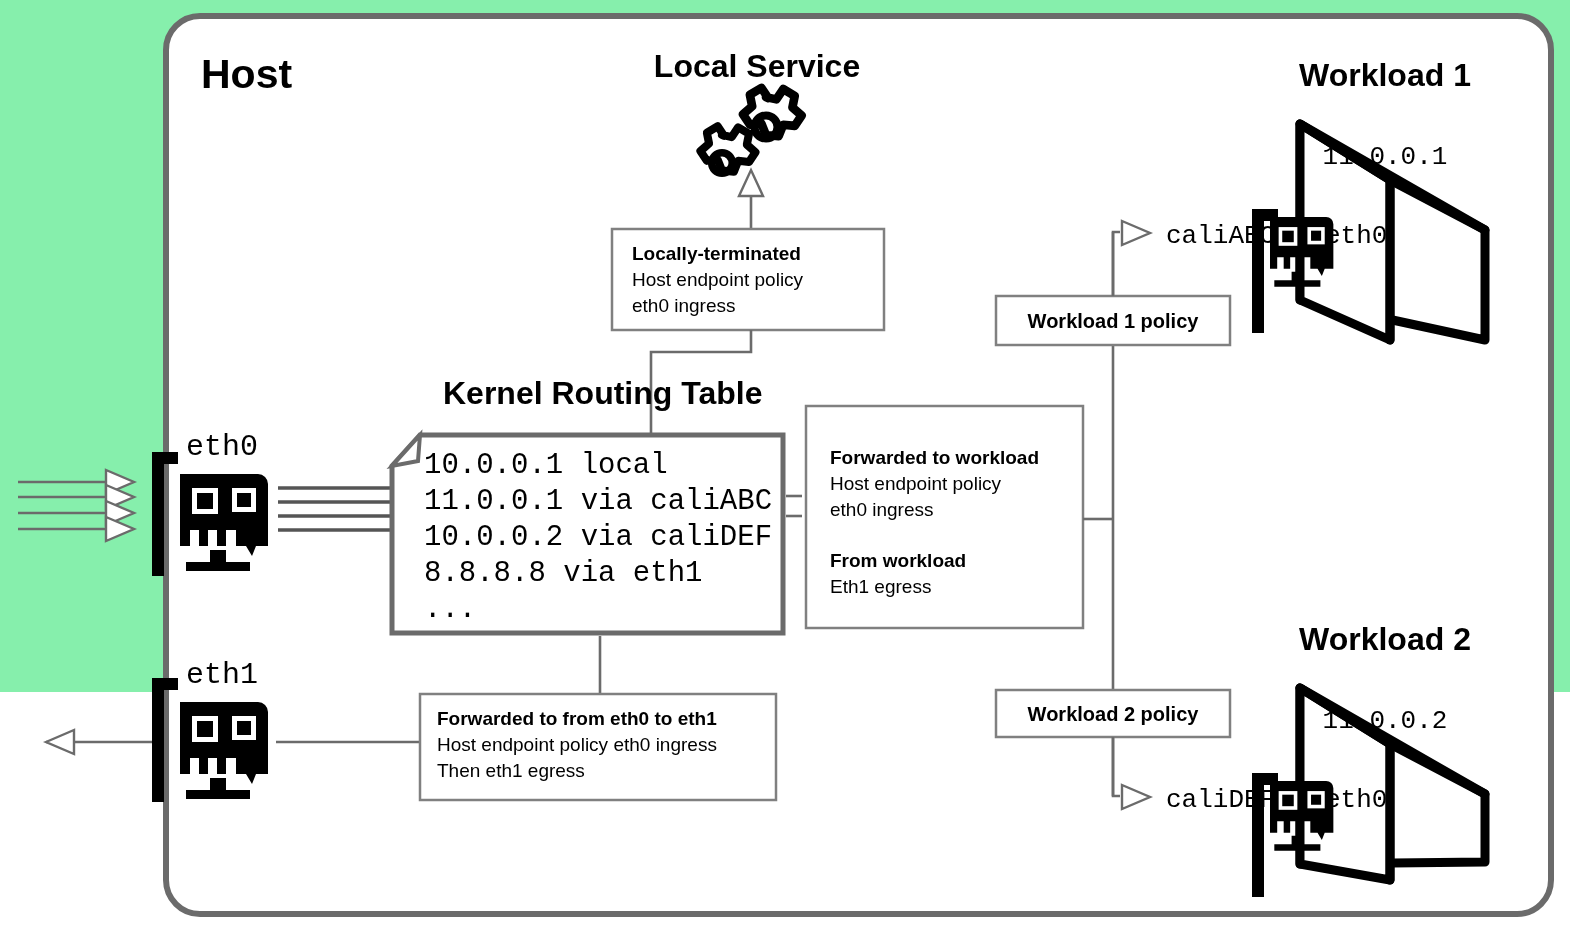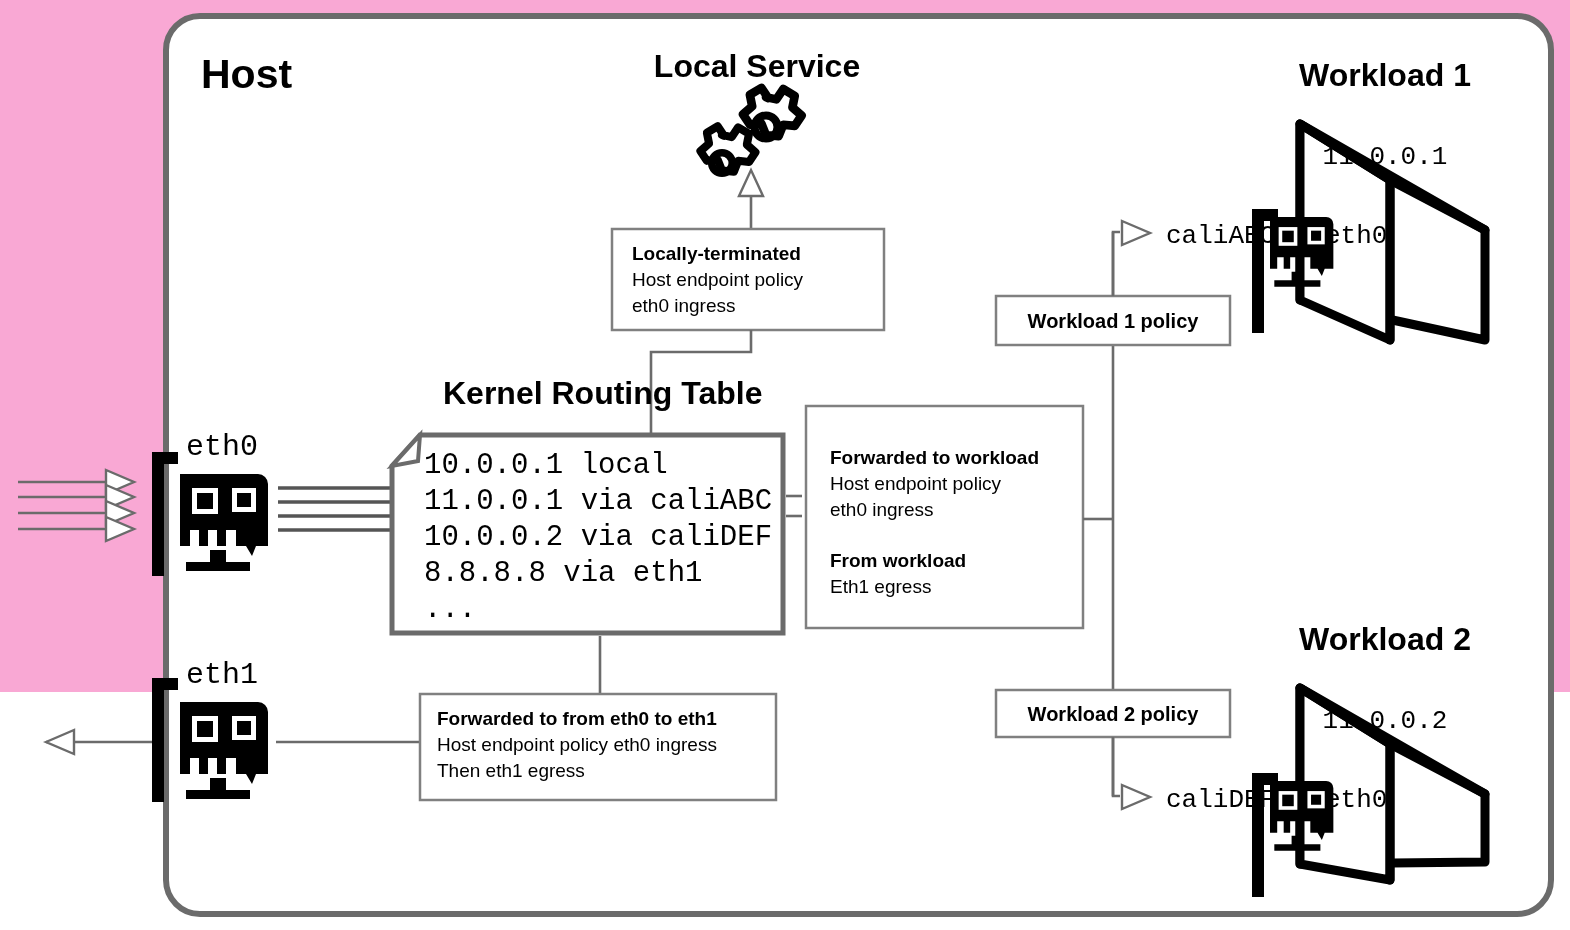--- a/index.html
+++ b/index.html
@@ -10,21 +10,21 @@
   body {
     width: 1570px;
     height: 930px;
     font-family: "Liberation Sans", sans-serif;
     overflow: hidden;
   }
   #stage {
     position: relative;
     width: 1570px;
     height: 692px;
-    background: #f9a8d4;
+    background: #86efac;
   }
   svg#diagram {
     position: absolute;
     top: 0; left: 0;
     width: 1570px;
     height: 930px;
   }
   .txt-heading {
     font-family: "Liberation Sans", sans-serif;
     font-weight: bold;

